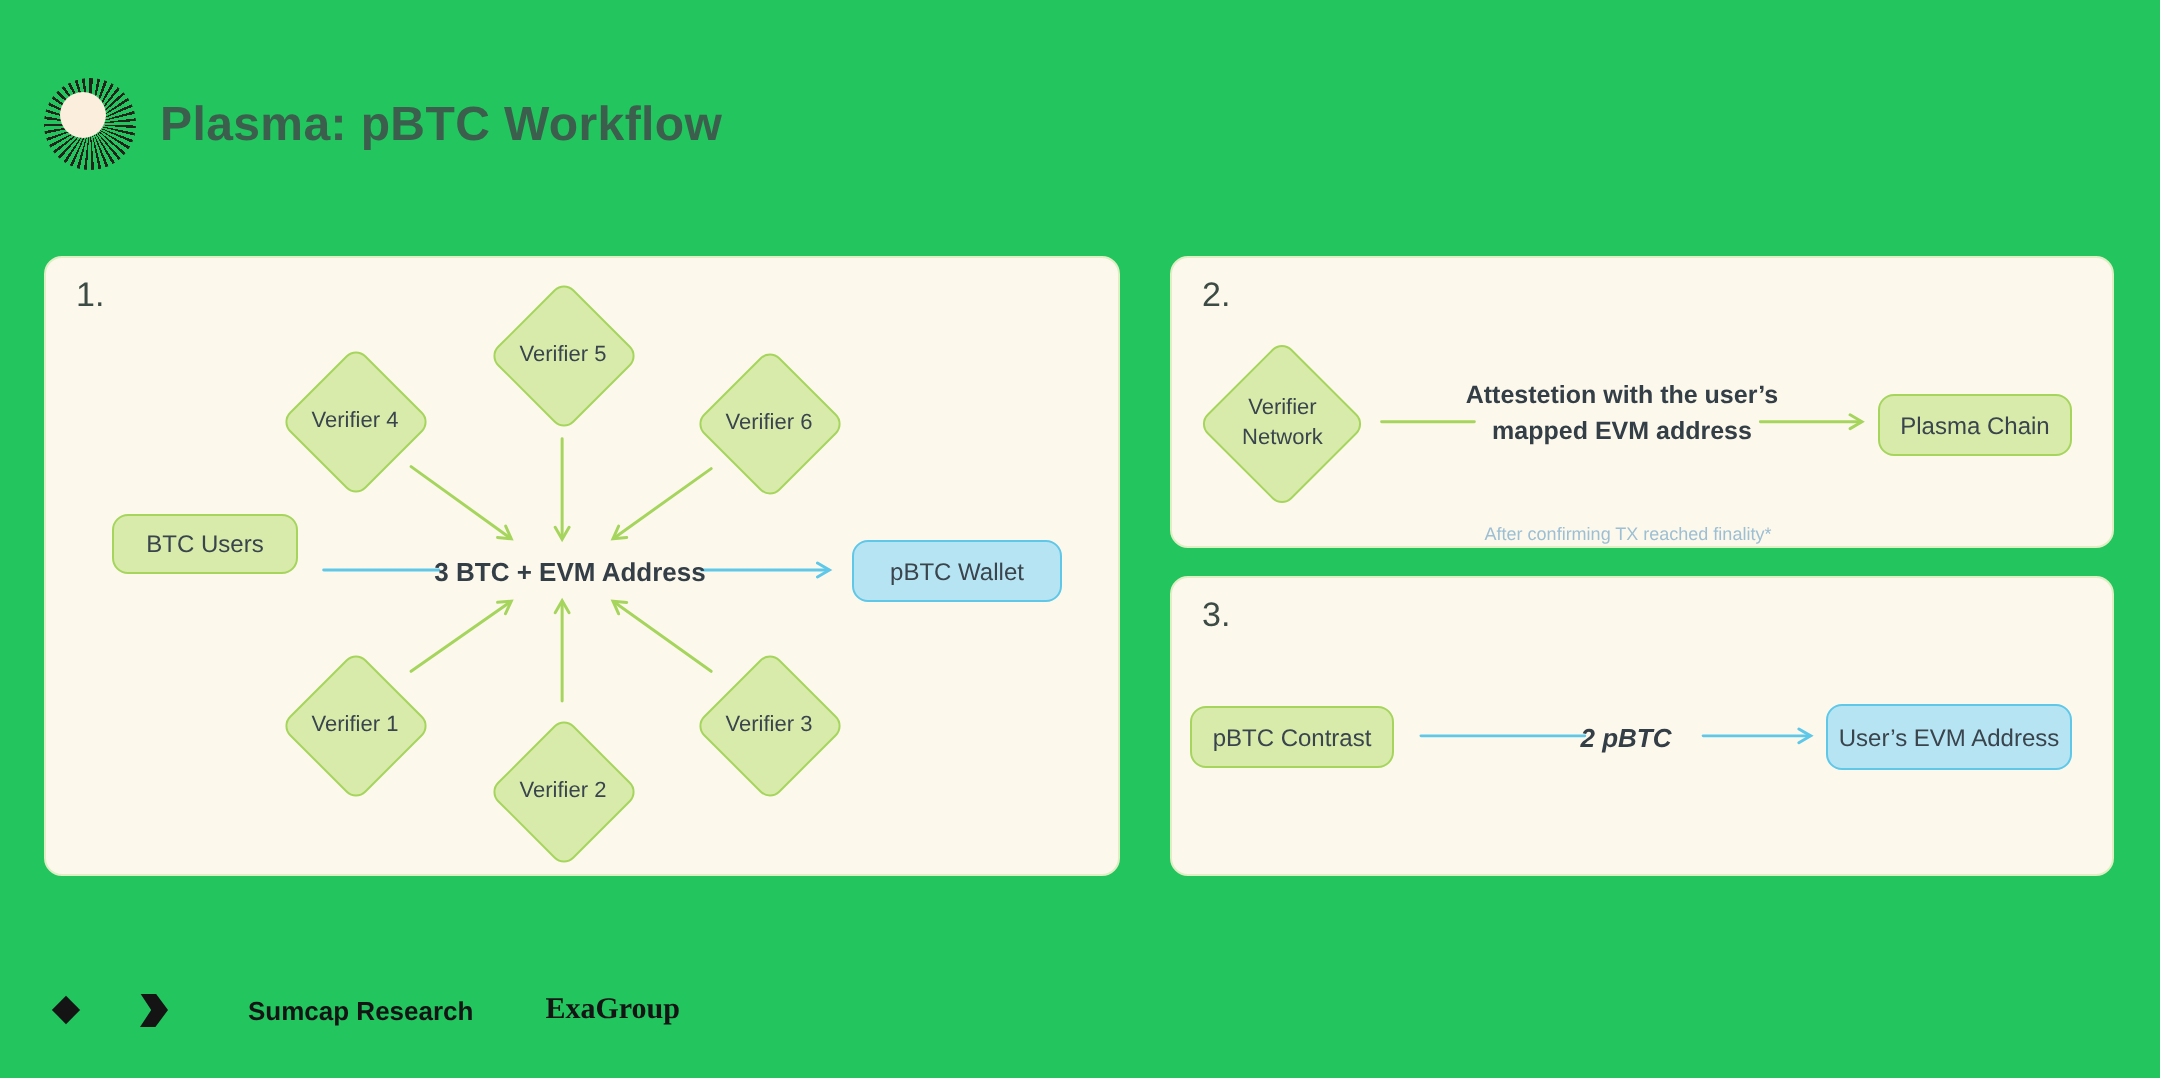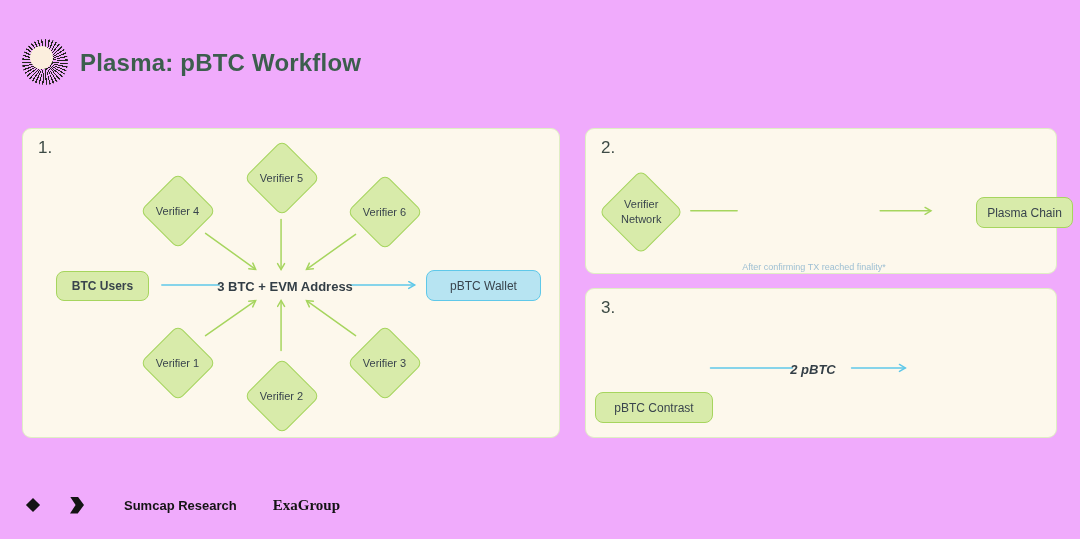--- a/index.html
+++ b/index.html
@@ -3,21 +3,21 @@
 <meta charset="utf-8">
 <style>
   html,body { margin:0; padding:0; }
   body {
     background:#fbeedd;
     font-family:"Liberation Sans", sans-serif;
     -webkit-font-smoothing:antialiased;
   }
   .canvas {
     position:relative; width:1080px; height:539px;
-    background:#f0abfc; overflow:hidden;
+    background:#22c55e; overflow:hidden;
   }
 
   
   .brand { position:absolute; left:22px; top:39px; width:46px; height:46px; }
   .spiral {
     width:100%; height:100%; border-radius:50%;
     background:repeating-conic-gradient(#23231c 0deg 3.6deg, rgba(0,0,0,0) 3.6deg 9.2deg);
     position:relative;
   }
   .spiral::after {
@@ -132,57 +132,60 @@
     <div class="diamond" style="left:128px; top:207px;">
       <span class="dlabel">Verifier 1</span>
     </div>
     <div class="diamond" style="left:232px; top:240px;">
       <span class="dlabel">Verifier 2</span>
     </div>
     <div class="diamond" style="left:335px; top:207px;">
       <span class="dlabel">Verifier 3</span>
     </div>
 
-    <div class="nodebox green" style="left:33px; top:142px; width:93px; height:30px;font-weight:bold;">BTC Users</div>
+    <div class="nodebox green" style="left:33px; top:128px; width:93px; height:30px;">BTC Users</div>
     <div class="flowtext" style="left:262px; top:157px;">3 BTC + EVM Address</div>
-    <div class="nodebox blue" style="left:403px; top:141px; width:115px; height:31px;">pBTC Wallet</div>
+    <div class="nodebox blue" style="left:403px; top:141px; width:105px; height:31px;">pBTC Wallet</div>
   </section>
 
   <section class="panel" style="left:585px; top:128px; width:472px; height:146px;">
     <div class="panel-num">2.</div>
 
     <svg class="wires" viewBox="0 0 472 146" width="472" height="146">
       <g stroke="#a6d55e" stroke-width="1.5" stroke-linecap="round">
         <line x1="104" y1="83" x2="151" y2="83"></line>
         <line x1="296" y1="83" x2="347" y2="83" marker-end="url(#ag)"></line>
       </g>
     </svg>
 
     <div class="diamond lg" style="left:25px; top:53px;">
       <span class="dlabel">Verifier
 Network</span>
     </div>
 
+    <div class="flowtext two" style="left:225px; top:78px;">Attestetion with the user’s
+mapped EVM address</div>
     <div class="note" style="left:228px; top:110px;margin-top:28px;">After confirming TX reached finality*</div>
 
-    <div class="nodebox green" style="left:353px; top:68px; width:97px; height:31px;margin-left:37px;">Plasma Chain</div>
+    <div class="nodebox green" style="left:353px; top:68px; width:97px; height:31px;">Plasma Chain</div>
   </section>
 
   <section class="panel" style="left:585px; top:288px; width:472px; height:150px;">
     <div class="panel-num">3.</div>
 
     <svg class="wires" viewBox="0 0 472 150" width="472" height="150">
       <g stroke="#5fc8e9" stroke-width="1.5" stroke-linecap="round">
         <line x1="124" y1="80" x2="207" y2="80"></line>
         <line x1="267" y1="80" x2="321" y2="80" marker-end="url(#ab)"></line>
       </g>
     </svg>
 
-    <div class="nodebox green" style="left:9px; top:64px; width:118px; height:31px;margin-top:39px;">pBTC Contrast</div>
+    <div class="nodebox green" style="left:9px; top:64px; width:102px; height:31px;">pBTC Contrast</div>
     <div class="flowtext" style="left:227px; top:80px;font-style:italic;">2 pBTC</div>
+    <div class="nodebox blue" style="left:327px; top:63px; width:123px; height:33px;">User’s EVM Address</div>
   </section>
 
   <div class="footer">
     <span class="f-diamond"></span>
     <span class="f-chev"></span>
     <span class="f-sumcap">Sumcap Research</span>
     <span class="f-exa">ExaGroup</span>
   </div>
 
 </div>

